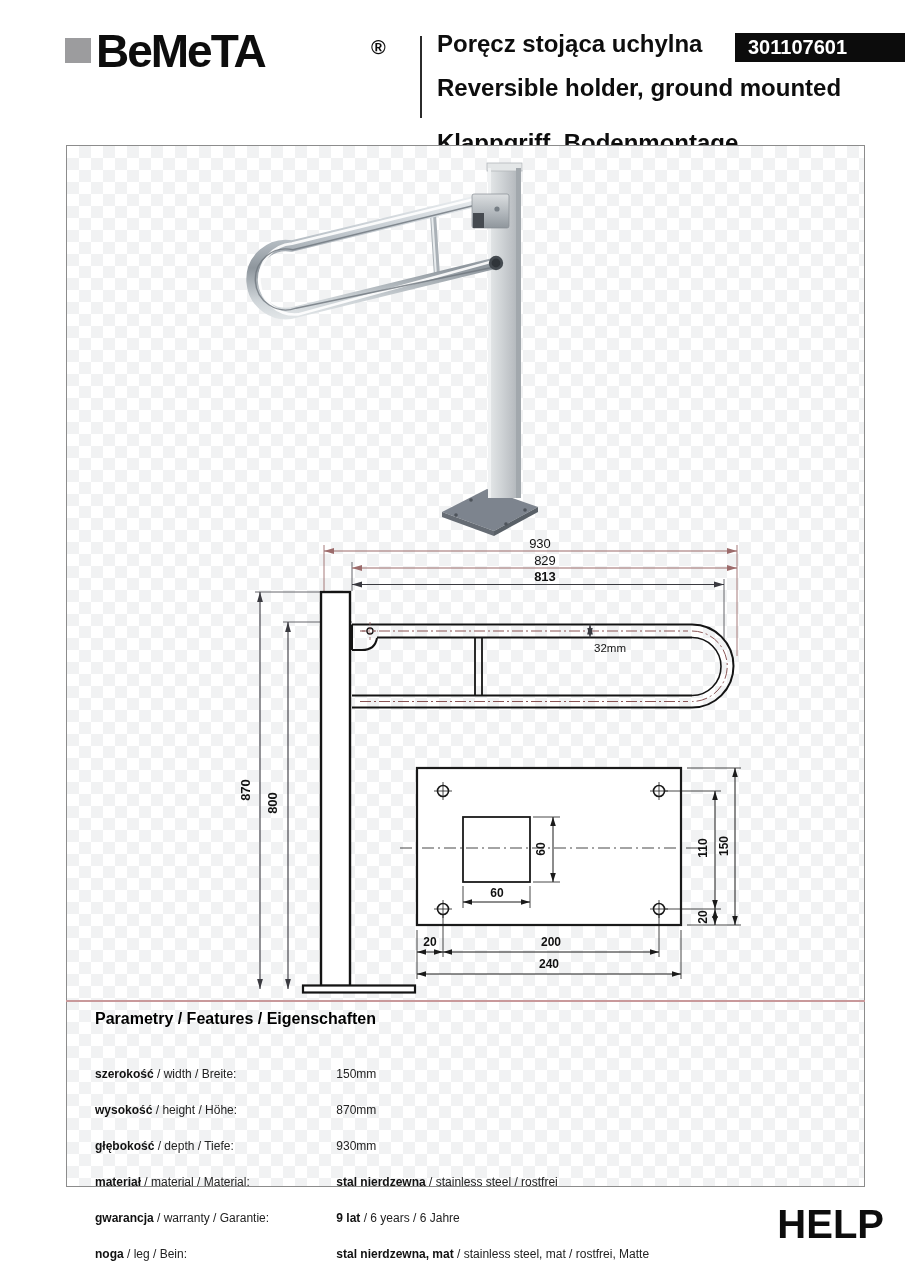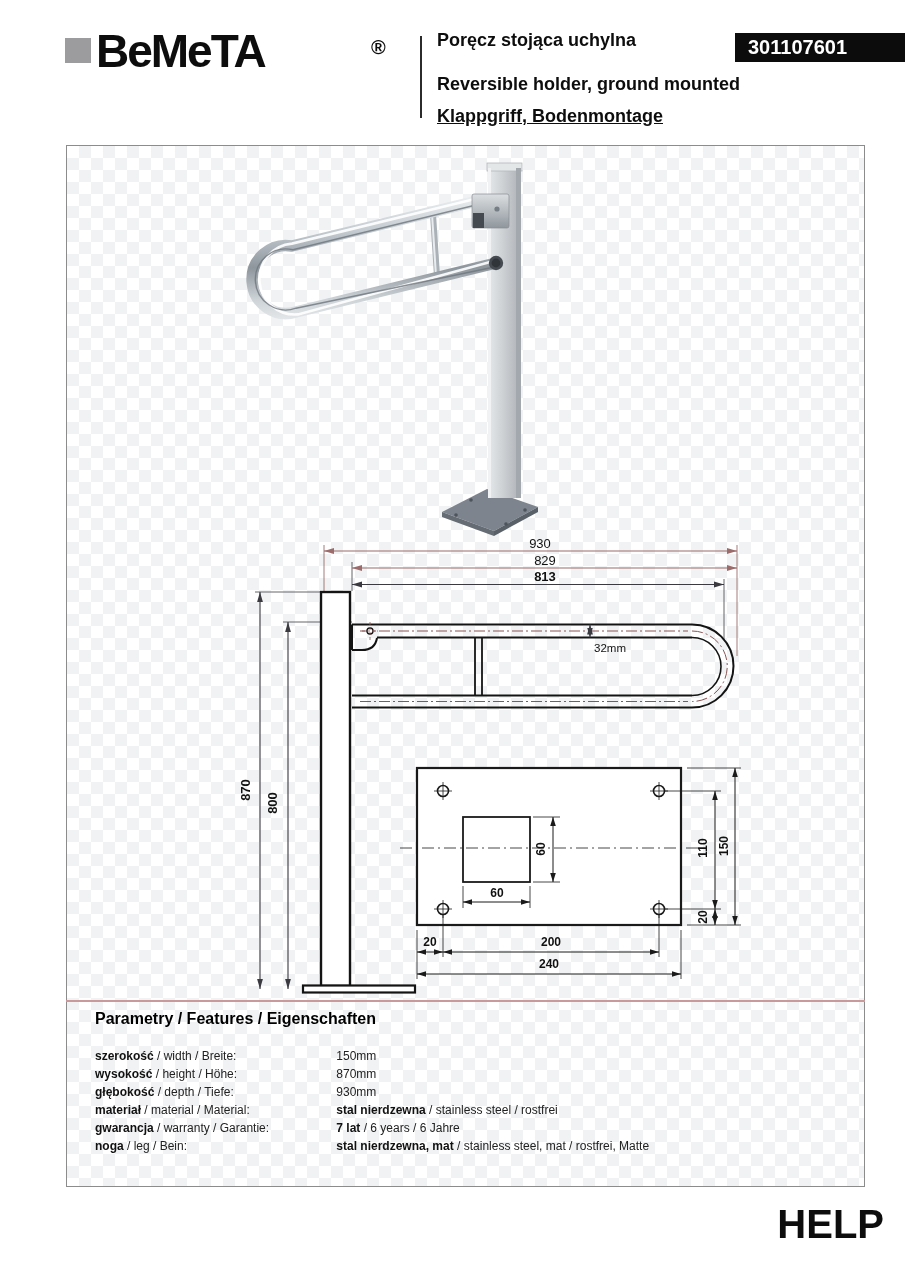--- a/index.html
+++ b/index.html
@@ -5,24 +5,24 @@
   html,body{margin:0;padding:0;}
   body{
     width:905px;height:1280px;position:relative;background:#ffffff;overflow:hidden;
     font-family:"Liberation Sans", sans-serif;color:#111;
   }
   
   .logo-square{position:absolute;left:65px;top:38px;width:26px;height:25px;background:#9c9c9e;}
   .brand{position:absolute;left:96px;top:24px;font-size:46px;font-weight:bold;letter-spacing:-2px;color:#0d0d0d;}
   .brand-reg{position:absolute;left:371px;top:36px;font-size:20px;font-weight:bold;color:#0d0d0d;}
   .header-divider{position:absolute;left:420px;top:36px;width:2px;height:82px;background:#2b2b2b;}
-  .ptitle{position:absolute;left:437px;font-size:18px;font-weight:bold;color:#0d0d0d;white-space:nowrap;}
+  .ptitle{position:absolute;left:437px;font-size:24px;font-weight:bold;color:#0d0d0d;white-space:nowrap;}
   .ptitle.pl{top:30px;}
   .ptitle.en{top:74px;}
-  .ptitle.de{top:106px;text-decoration:underline;}
+  .ptitle.de{top:129px;text-decoration:underline;}
   .code-badge{
     position:absolute;left:735px;top:33px;width:170px;height:29px;background:#0c0c0c;
     color:#ffffff;font-size:20px;font-weight:bold;line-height:29px;padding-left:13px;
   }
   
   .frame{
     position:absolute;left:66px;top:145px;width:799px;height:1042px;
     border:1.5px solid #8c8c8c;box-sizing:border-box;
     background-color:#ffffff;
     background-image:
@@ -30,21 +30,21 @@
       linear-gradient(45deg,#f1f2f3 25%,transparent 25%,transparent 75%,#f1f2f3 75%);
     background-size:24px 24px;
     background-position:0 0,12px 12px;
   }
   .photo-svg{position:absolute;left:66px;top:146px;}
   .drawing-svg{position:absolute;left:66px;top:538px;}
   .ground-line{position:absolute;left:66px;top:1000px;width:799px;height:2px;background:#c9999b;}
   
   .params-title{position:absolute;left:95px;top:1010px;font-size:16px;font-weight:bold;color:#000000;}
   .params{position:absolute;left:95px;top:1047px;font-size:12px;color:#222;}
-  .param-row{height:18px;line-height:18px;white-space:nowrap;}
+  .param-row{height:18px;line-height:18px;white-space:nowrap;margin-top:18px;}
   .param-label{display:inline-block;width:238px;}
   .pbold{font-weight:bold;color:#111;}
   
   .help{position:absolute;left:0;top:1202px;width:868px;text-align:right;
         font-size:40px;font-weight:bold;letter-spacing:0px;color:#0d0d0d;padding-left:16px;}
   
   text{font-family:"Liberation Sans",sans-serif;}
   .dimtxt{font-size:13px;fill:#111;}
   .dimtxtb{font-size:13px;font-weight:bold;fill:#111;}
   .dimsm{font-size:11.5px;fill:#111;}
@@ -264,21 +264,21 @@
   <div class="param-row">
     <span class="param-label"><span class="pbold">głębokość</span><span> / depth / Tiefe:</span></span>
     <span class="param-value"><span class="pbold"></span><span>930mm</span></span>
   </div>
   <div class="param-row">
     <span class="param-label"><span class="pbold">materiał</span><span> / material / Material:</span></span>
     <span class="param-value"><span class="pbold">stal nierdzewna</span><span> / stainless steel / rostfrei</span></span>
   </div>
   <div class="param-row">
     <span class="param-label"><span class="pbold">gwarancja</span><span> / warranty / Garantie:</span></span>
-    <span class="param-value"><span class="pbold">7 lat</span><span> / 6 years / 6 Jahre</span></span>
+    <span class="param-value"><span class="pbold">9 lat</span><span> / 6 years / 6 Jahre</span></span>
   </div>
   <div class="param-row">
     <span class="param-label"><span class="pbold">noga</span><span> / leg / Bein:</span></span>
     <span class="param-value"><span class="pbold">stal nierdzewna, mat</span><span> / stainless steel, mat / rostfrei, Matte</span></span>
   </div>
 </div>
 
 <div class="help">HELP</div>
 
 </body></html>

